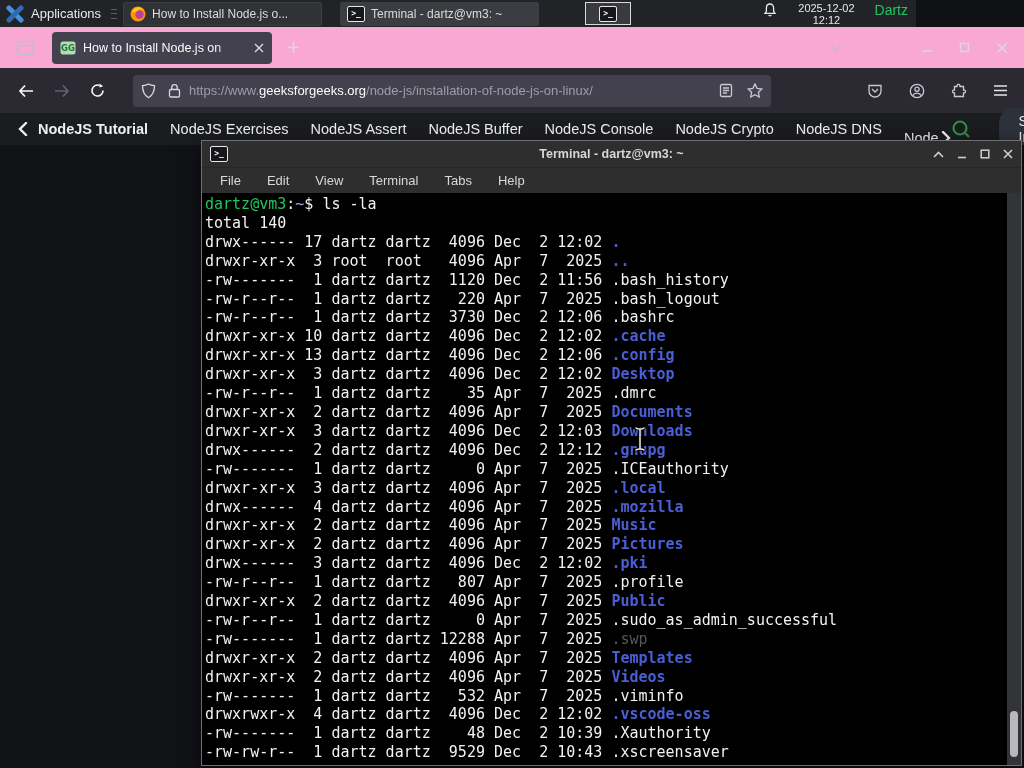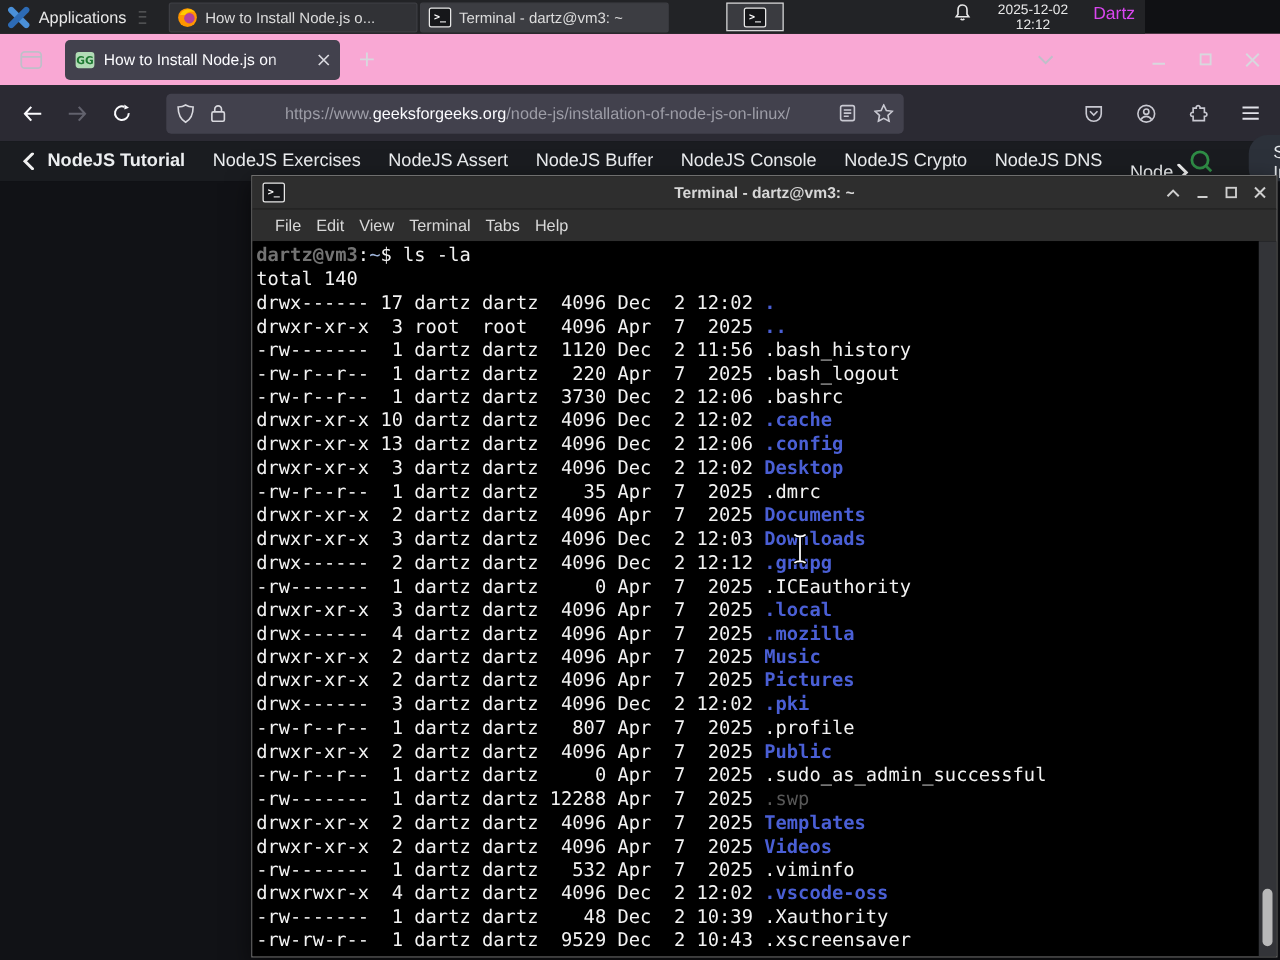--- a/index.html
+++ b/index.html
@@ -6,30 +6,30 @@
   html,body { width:1024px; height:768px; overflow:hidden; background:#101114; }
   body { font-family:"Liberation Sans", sans-serif; position:relative; }
   svg { display:block; }
 
   
   #panel { position:absolute; left:0; top:0; width:916px; height:27px; background:#222326;
            display:flex; align-items:center; z-index:40; }
   #apps-btn { display:flex; align-items:center; gap:7px; height:27px; padding:0 8px 0 6px; color:#e8e8e8; font-size:13px; }
   #panel-handle { width:10px; height:16px; display:flex; flex-direction:column; justify-content:space-between; padding:3px 2px; opacity:.5; }
   #panel-handle i { display:block; height:1px; background:#9a9a9a; }
-  #task-btns { display:flex; gap:2px; margin-left:16px; }
+  #task-btns { display:flex; gap:18px; margin-left:4px; }
   .task-btn { width:199px; height:24px; background:#313236; border:1px solid #3d3e43; border-radius:2px;
               display:flex; align-items:center; gap:6px; padding:0 6px; color:#dcdcdc; font-size:12px; }
   .task-btn.active { background:#3c3d42; }
   .task-btn span { white-space:nowrap; overflow:hidden; text-overflow:ellipsis; }
   #pager { margin-left:46px; width:46px; height:23px; border:1px solid #d8d8d8; background:#3a3b40;
            display:flex; align-items:center; justify-content:center; }
   #panel-right { margin-left:auto; display:flex; align-items:flex-start; gap:20px; padding-right:8px; }
   #clock { text-align:center; color:#e8e8e8; font-size:11px; line-height:12px; }
-  #user-label { color:#d946ef; font-size:14px; }
+  #user-label { color:#22c55e; font-size:14px; }
 
   .term-ico { width:18px; height:16px; background:#16171a; border:1px solid #e8e8e8; border-radius:2px;
               color:#fff; font:bold 8px/14px "DejaVu Sans Mono", monospace; text-align:center; }
 
   
   #tabbar { position:absolute; left:0; top:27px; width:1024px; height:41px; background:#f9a8d4;
             display:flex; align-items:center; }
   #fox-view { margin-left:12px; padding:4px; border-radius:4px; }
   #tab { position:relative; margin-left:14px; width:220px; height:32px; background:#42414d; border-radius:4px;
          display:flex; align-items:center; gap:7px; padding:0 8px; overflow:hidden; }
@@ -37,22 +37,22 @@
   #tab-fade { position:absolute; right:26px; top:0; width:32px; height:32px;
               background:linear-gradient(to right, rgba(66,65,77,0), #42414d); }
   #tab-close { position:relative; z-index:2; }
   #newtab-btn { margin-left:10px; padding:5px; border-radius:4px; }
   #tabbar-right { margin-left:auto; display:flex; align-items:center; gap:26px; padding-right:16px; }
 
   #toolbar { position:absolute; left:0; top:68px; width:1024px; height:45px; background:#2b2a33;
              display:flex; align-items:center; }
   .tb-ico { padding:6px; border-radius:4px; }
   #back-btn { margin-left:12px; } #fwd-btn { margin-left:8px; } #reload-btn { margin-left:8px; }
-  #urlbar { margin-left:22px; width:590px; height:32px; background:#42414d; border-radius:4px;
-            display:flex; align-items:center; padding:0 8px;text-align:center; }
+  #urlbar { margin-left:22px; width:638px; height:32px; background:#42414d; border-radius:4px;
+            display:flex; align-items:center; padding:0 8px; }
   #url-text { margin-left:8px; font-size:13px; color:#9d9da7; white-space:nowrap; overflow:hidden; flex:1; }
   #url-text .domain { color:#fbfbfe; }
   #toolbar-right { margin-left:auto; display:flex; align-items:center; gap:14px; padding-right:10px; }
 
   #sitenav { position:absolute; left:0; top:113px; width:1024px; height:32px; background:#1a1c20;
              display:flex; align-items:center; color:#eceef0; font-size:14.5px; }
   .nav-item { margin-left:22px; white-space:nowrap; }
   #nav-back { margin-left:18px; }
   #nav-first { margin-left:10px; font-weight:bold; }
   #nav-more-wrap { display:flex; align-items:center;margin-top:18px; }
@@ -61,27 +61,27 @@
 
   #page-bg { position:absolute; left:0; top:145px; width:1024px; height:623px; background:#111216; }
 
   
   #terminal { position:absolute; left:201px; top:140px; width:821px; height:626px; z-index:30;
               border:1px solid #6f6f6f; background:#000; box-shadow:0 6px 18px rgba(0,0,0,.55); }
   #term-titlebar { height:26px; background:#2e2e2e; display:flex; align-items:center; padding:0 8px; }
   #term-title { position:absolute; left:0; right:0; text-align:center; color:#d6d6d6; font-size:12.5px; font-weight:bold; pointer-events:none; }
   #term-controls { margin-left:auto; display:flex; align-items:center; gap:13px; z-index:2; }
   #term-menubar { height:26px; background:#2e2e2e; border-top:1px solid #262626; display:flex; align-items:center;
-                  padding:0 18px; gap:12px; color:#d8d8d8; font-size:13px; }
+                  padding:0 18px; gap:26px; color:#d8d8d8; font-size:13px; }
   #term-body { position:relative; height:572px; background:#000; }
   #term-output { position:absolute; left:3px; top:2px; right:17px; bottom:0;
                  font:15px/18.9px "DejaVu Sans Mono", monospace; white-space:pre; overflow:hidden; }
   .tline { white-space:pre; }
   .c-w   { color:#f2f2f2; }
-  .c-g   { color:#737373; font-weight:bold; }
+  .c-g   { color:#22c55e; font-weight:normal; }
   .c-b2  { color:#9db3d8; }
   .c-d   { color:#4a5fd5; font-weight:bold; }
   .c-dim { color:#585858; }
   #term-scrollbar { position:absolute; right:0; top:0; width:14px; height:572px; background:#333438; }
   #term-thumb { position:absolute; left:3px; bottom:8px; width:8px; height:46px; background:#b9b9b9; border-radius:4px; }
 
   
   #ibeam { position:absolute; left:633px; top:426px; z-index:50; pointer-events:none; }
 </style>
 </head>

